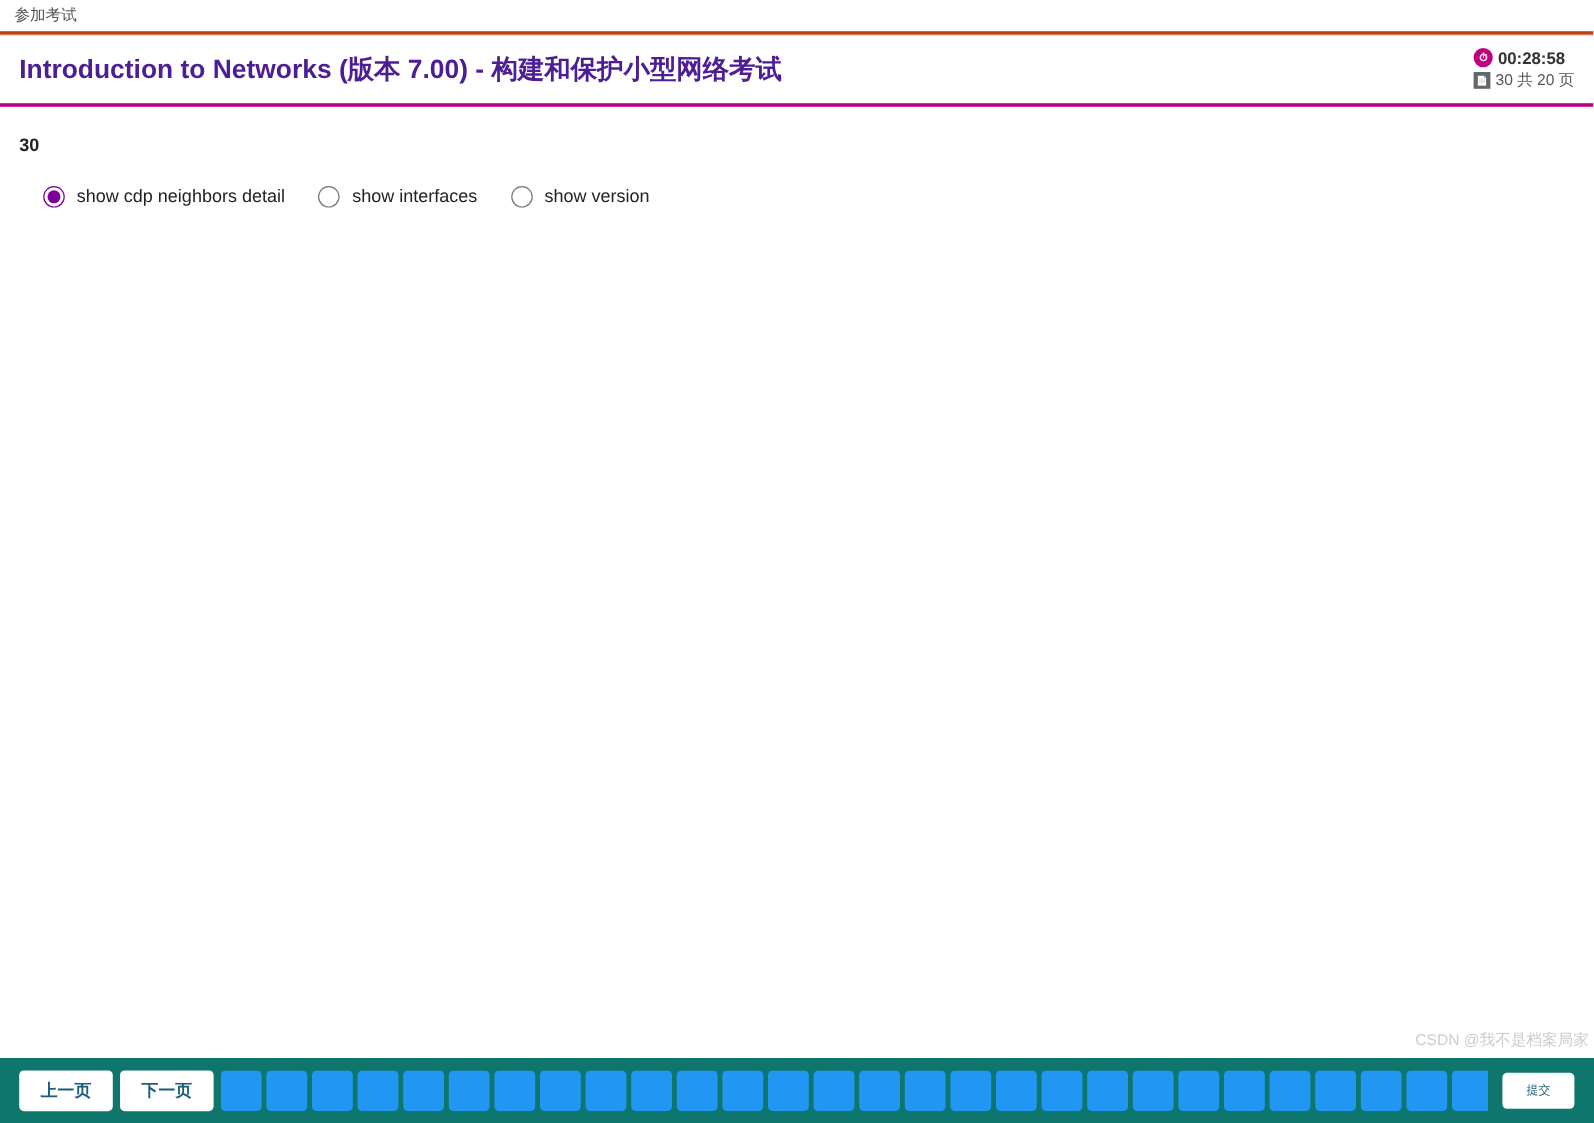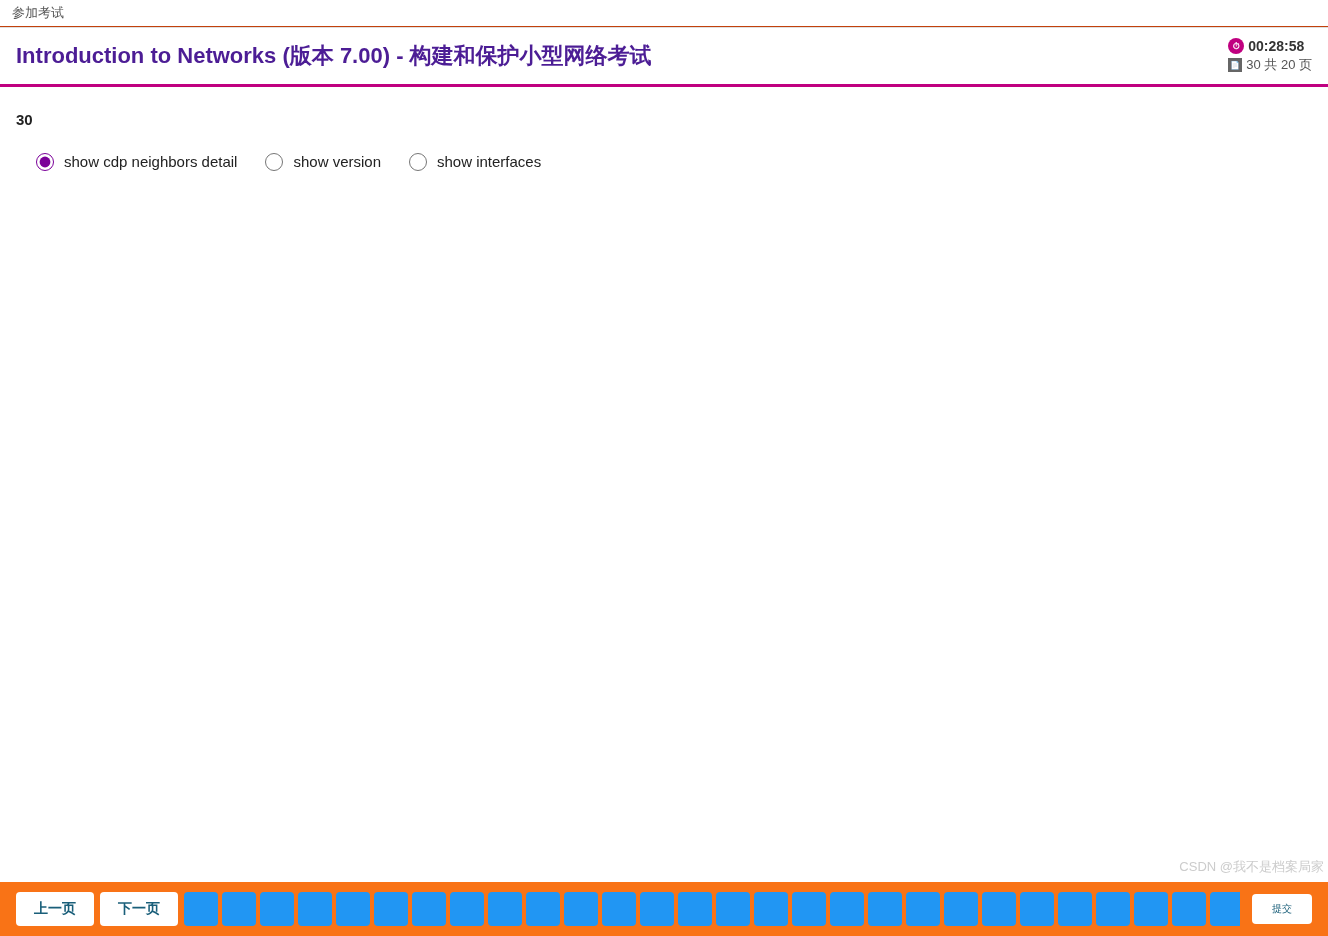--- a/index.html
+++ b/index.html
@@ -1,21 +1,21 @@
 <!DOCTYPE html>
 <html><head>
   <meta charset="utf-8">
   <style>
     * { margin: 0; padding: 0; box-sizing: border-box; }
     body { font-family: "Microsoft YaHei", "SimHei", Arial, sans-serif; background: #fff; width: 1328px; min-height: 936px; overflow-x: hidden; }
 
     
     .top-bar {
       background: #fff;
-      border-bottom: 1px solid #c2410c;
+      border-bottom: 3px solid #c2410c;
       padding: 4px 12px;
       font-size: 13px;
       color: #555;
     }
 
     
     .header {
       display: flex;
       align-items: center;
       justify-content: space-between;
@@ -114,21 +114,21 @@
       cursor: pointer;
       accent-color: #7b0099;
     }
 
     
     .bottom-bar {
       position: fixed;
       bottom: 0;
       left: 0;
       width: 1328px;
-      background: #f97316;
+      background: #0f766e;
       padding: 10px 16px;
       display: flex;
       align-items: center;
       gap: 6px;
       z-index: 100;
     }
 
     .nav-btn {
       background: #fff;
       color: #1a5f7a;
@@ -216,25 +216,25 @@
       <span class="question-number">30</span>
     </div>
 
     <div class="options">
       <label class="option">
         <input type="radio" name="q30" checked="" style="">
         <span>show cdp neighbors detail</span>
       </label>
       <label class="option">
         <input type="radio" name="q30" style="">
-        <span>show version</span>
+        <span>show interfaces</span>
       </label>
       <label class="option">
         <input type="radio" name="q30" style="">
-        <span>show interfaces</span>
+        <span>show version</span>
       </label>
     </div>
   </div>
 </div>
 
 <div class="csdn-watermark">CSDN @我不是档案局家</div>
 
 <div class="bottom-bar">
   <button class="nav-btn">上一页</button>
   <button class="nav-btn">下一页</button>

